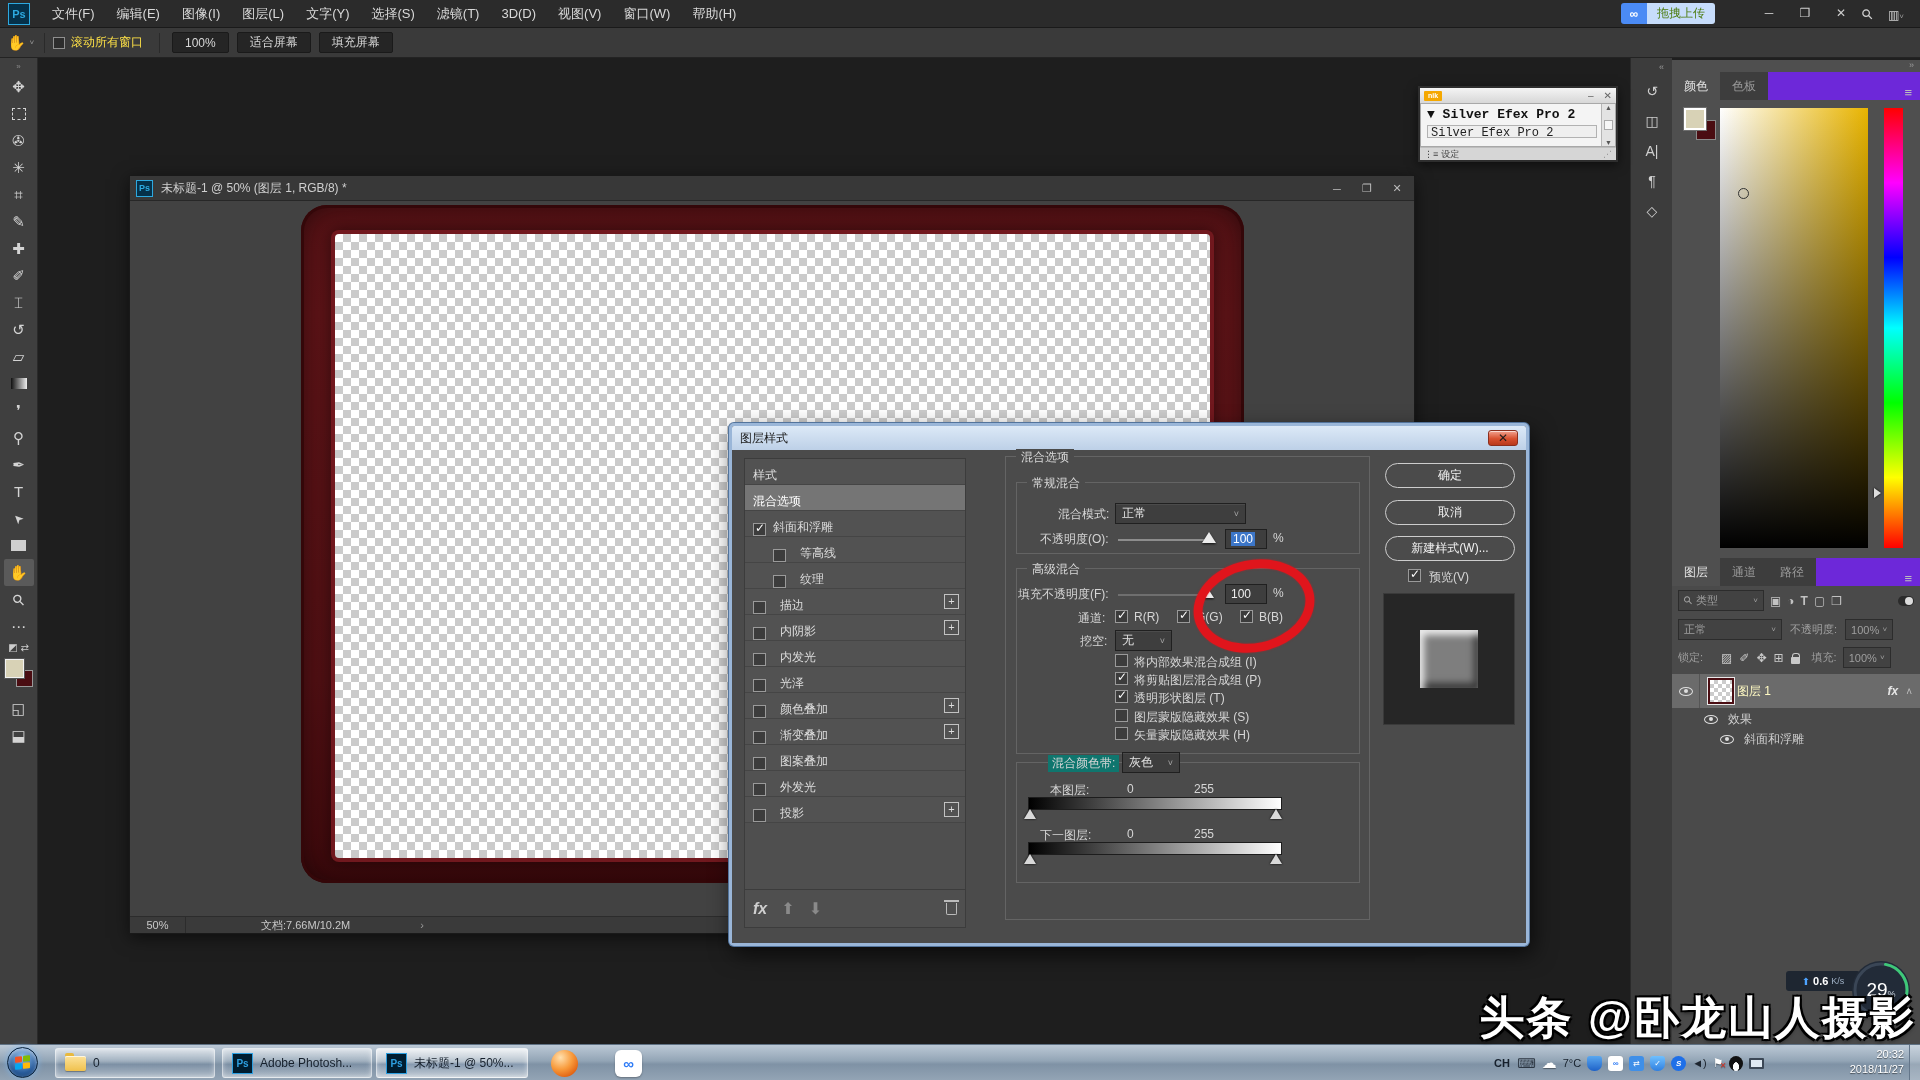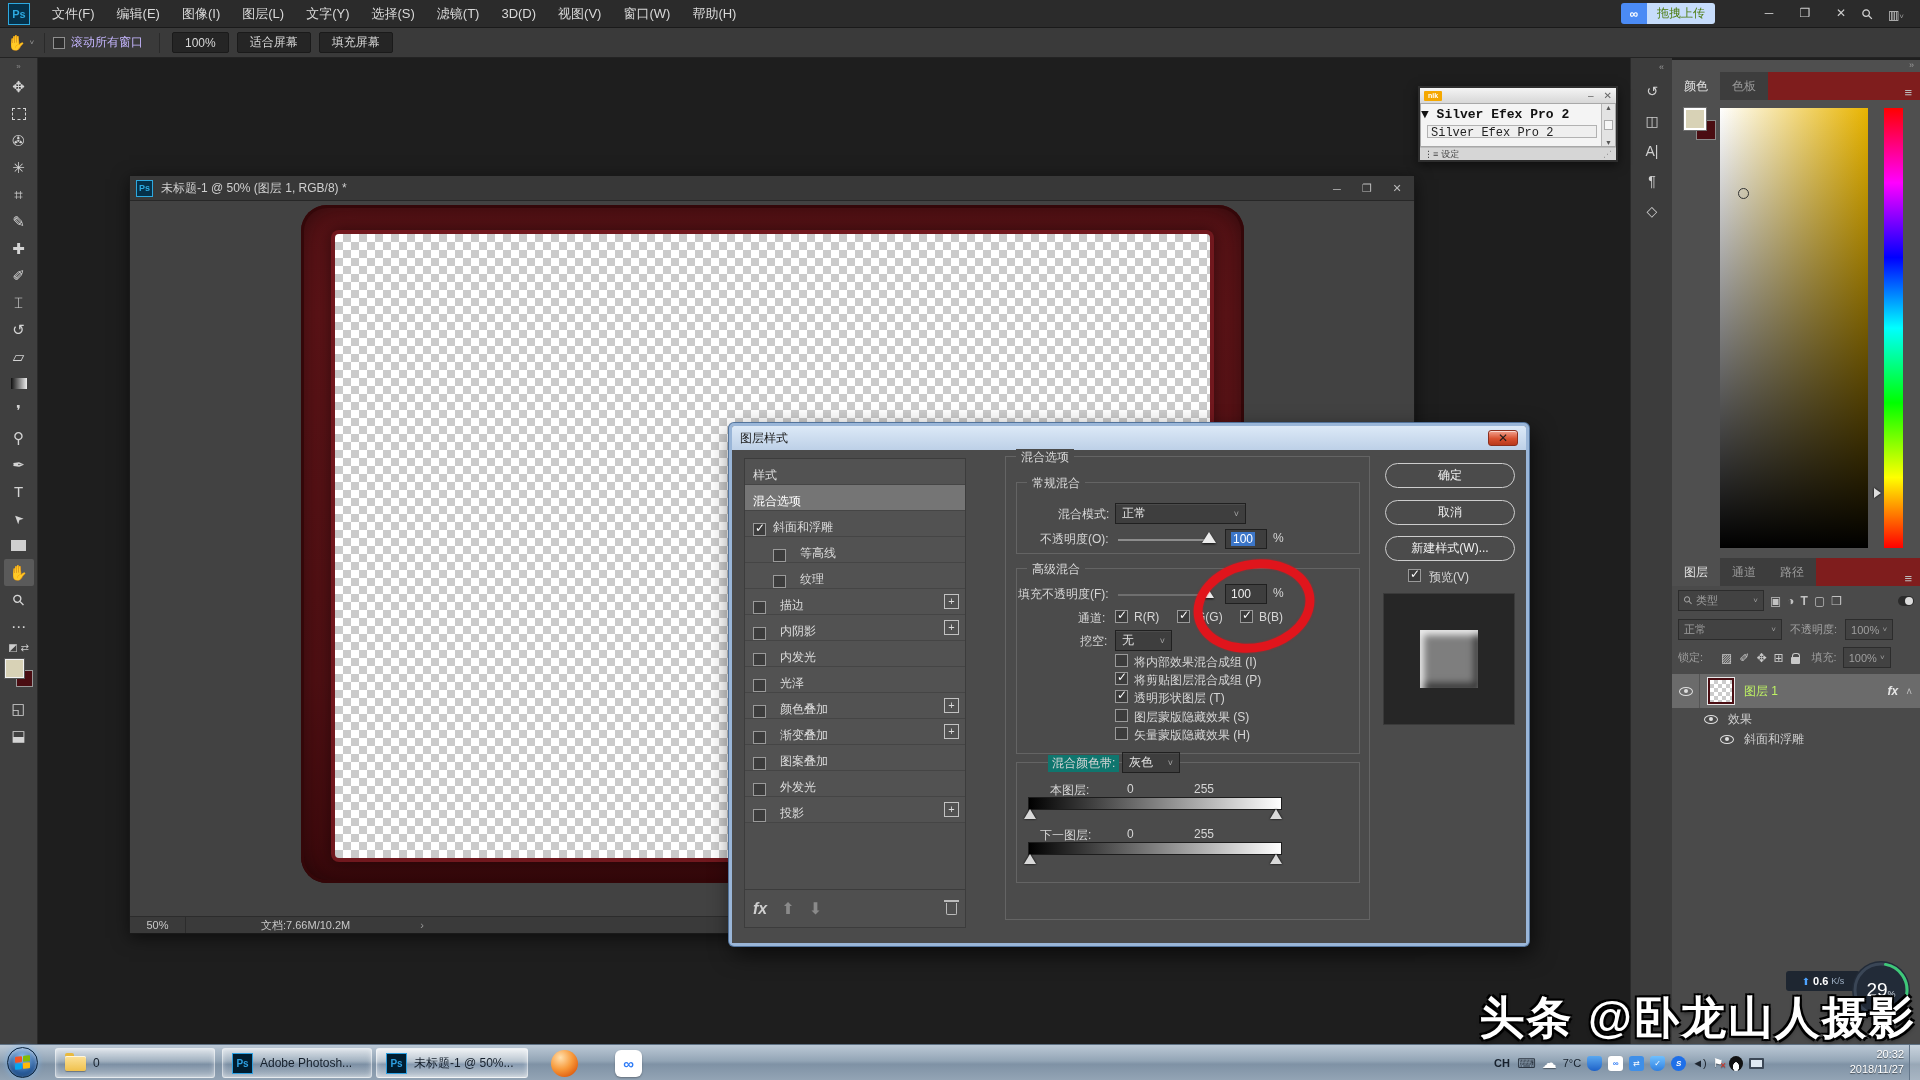--- a/index.html
+++ b/index.html
@@ -38,21 +38,21 @@
   .doc-title-text{color:#cfcfcf;font-size:12px}
   .doc-btn{position:absolute;top:3px;width:28px;height:19px;color:#bbb;font-size:11px;display:flex;align-items:center;justify-content:center}
   .doc-status{position:absolute;left:0;bottom:0;width:100%;height:17px;background:#3a3a3a;border-top:1px solid #2c2c2c;display:flex;align-items:center;color:#c8c8c8;font-size:11px}
   .checker{background-color:#fff;background-image:linear-gradient(45deg,#cbcbcb 25%,transparent 25%,transparent 75%,#cbcbcb 75%),linear-gradient(45deg,#cbcbcb 25%,transparent 25%,transparent 75%,#cbcbcb 75%);background-size:16px 16px;background-position:0 0,8px 8px}
   #frame{position:absolute;left:171px;top:29px;width:943px;height:678px;border-radius:26px;background:linear-gradient(180deg,#5d1317 0%,#641519 16%,#571115 70%,#420a0d 100%);box-shadow:inset 0 0 0 3px #340709,inset 0 0 34px rgba(0,0,0,.6);padding:29px 34px 25px 34px}
   #frame-inner{width:100%;height:100%;border-radius:4px;box-shadow:0 0 0 4px #71181e,0 0 16px 6px rgba(0,0,0,.45)}
   
   #dockstrip{left:1630px;top:58px;width:42px;height:986px;background:#3c3c3c;border-left:1px solid #2a2a2a;z-index:30}
   .dock-ic{width:42px;height:30px;display:flex;align-items:center;justify-content:center;color:#cfcfcf;font-size:14px}
   
-  .panel-tabbar{background:#7f1d1d;display:flex;align-items:flex-end;height:28px}
+  .panel-tabbar{background:#6d28d9;display:flex;align-items:flex-end;height:28px}
   .ptab{font-size:12px;color:#9a9a9a;padding:6px 12px;background:#3d3d3d;height:28px;display:flex;align-items:center}
   .ptab.active{background:#4f4f4f;color:#e4e4e4}
   .hamb{margin-left:auto;color:#bdbdbd;font-size:13px;padding-right:8px}
   #colorpanel{left:1672px;top:60px;width:248px;height:498px;background:#4f4f4f;z-index:30}
   #layerspanel{left:1672px;top:558px;width:248px;height:486px;background:#4a4a4a;z-index:30}
   .lp-dd{background:#424242;border:1px solid #2c2c2c;color:#9f9f9f;font-size:11px;height:21px;display:flex;align-items:center;justify-content:space-between;padding:0 5px}
   .lp-row{position:absolute;left:0;width:248px;display:flex;align-items:center;color:#cfcfcf;font-size:12px}
   .eye{display:inline-block;width:14px;height:9px;border:1px solid #dedede;border-radius:50%;position:relative}
   .eye::after{content:"";position:absolute;left:4px;top:1.5px;width:4px;height:4px;border-radius:50%;background:#dedede}
   .mlock{display:inline-block;width:9px;height:7px;background:#c9c9c9;border-radius:1px;position:relative;margin-top:5px}
@@ -88,21 +88,21 @@
   .bifh{position:absolute;width:0;height:0;border-left:6px solid transparent;border-right:6px solid transparent;border-bottom:10px solid #d8d8d8;filter:drop-shadow(0 0 1px #000)}
   .psbtn{position:absolute;width:130px;height:25px;border:1px solid #cdcdcd;border-radius:13px;color:#f0f0f0;font-size:12px;display:flex;align-items:center;justify-content:center;background:transparent}
   #thumbprev{position:absolute;left:651px;top:143px;width:132px;height:132px;background:#262626;border:1px solid #3a3a3a;display:flex;align-items:center;justify-content:center}
   #thumbprev .bevel{width:58px;height:58px;background:#7e7e7e;box-shadow:inset 4px 5px 7px rgba(255,255,255,.85),inset -4px -5px 7px rgba(0,0,0,.55);filter:blur(.4px)}
   #redcircle{position:absolute;left:1193px;top:560px;width:122px;height:92px;border:9px solid #e0151c;border-radius:50%;transform:rotate(-12deg);z-index:55;box-shadow:0 0 2px rgba(224,21,28,.6),inset 0 0 2px rgba(224,21,28,.6)}
   
   #nik{left:1418px;top:86px;width:200px;height:76px;background:#2e2e2e;padding:2px;z-index:45;box-shadow:0 3px 10px rgba(0,0,0,.55)}
   .nik-title{height:15px;background:linear-gradient(#f4f4f4,#d7d7d7);display:flex;align-items:center;padding:0 4px;gap:4px}
   .nik-badge{background:#f5a800;color:#fff;font-size:7px;font-weight:bold;padding:0 4px;height:10px;display:flex;align-items:center;border-radius:1px}
   .nik-body{background:#f4f4f4;border:1px solid #a8a8a8;height:44px;position:relative;overflow:hidden}
-  .nik-row1{font-family:"Liberation Mono","DejaVu Sans Mono",monospace;font-weight:bold;font-size:13px;color:#111;padding:3px 4px 0 0;white-space:nowrap}
+  .nik-row1{font-family:"Liberation Mono","DejaVu Sans Mono",monospace;font-weight:bold;font-size:13px;color:#111;padding:3px 4px 0 6px;white-space:nowrap}
   .nik-row2{font-family:"Liberation Mono","DejaVu Sans Mono",monospace;font-size:12px;color:#222;border:1px solid #b2b2b2;margin:3px 18px 0 6px;height:13px;overflow:hidden;padding-left:3px;background:#efefef}
   .nik-scroll{position:absolute;right:0;top:0;width:14px;height:100%;background:#e3e3e3;border-left:1px solid #b5b5b5;display:flex;flex-direction:column;align-items:center;justify-content:space-between;font-size:7px;color:#555}
   .nik-foot{height:13px;background:#d6d6d6;border-top:1px solid #bdbdbd;display:flex;align-items:center;font-size:9px;color:#444;padding:0 4px;gap:3px}
   
   #speedpill{left:1786px;top:971px;width:74px;height:20px;background:rgba(28,36,48,.94);border-radius:3px;display:flex;align-items:center;justify-content:center;gap:3px;z-index:94}
   #memcircle{left:1852px;top:961px;width:58px;height:58px;border-radius:50%;background:#222b38;z-index:94;display:flex;align-items:center;justify-content:center}
   #watermark{right:4px;bottom:32px;font-size:45px;font-weight:900;color:#fff;z-index:95;letter-spacing:2px;white-space:nowrap;text-shadow:-2px -2px 0 #000,2px -2px 0 #000,-2px 2px 0 #000,2px 2px 0 #000,0 3px 4px rgba(0,0,0,.5)}
   
   #taskbar{left:0;top:1044px;width:1920px;height:36px;background:linear-gradient(#bcc9d6,#93a5b6 45%,#7f92a5 55%,#93a4b5);border-top:1px solid #5f7183;z-index:90}
   .orb{position:absolute;left:7px;top:2px;width:31px;height:31px;border-radius:50%;background:radial-gradient(circle at 50% 32%,#8fc0ef,#2a5c9b 62%,#143a66);border:1px solid #0c2742;box-shadow:0 0 6px rgba(120,180,240,.8),inset 0 2px 4px rgba(255,255,255,.6);display:flex;align-items:center;justify-content:center}
@@ -145,21 +145,21 @@
   </div>
   <div class="winctl a" style="left:1753px;top:2px">─</div>
   <div class="winctl a" style="left:1789px;top:2px">❐</div>
   <div class="winctl a" style="left:1825px;top:2px">✕</div>
 </div>
 
 <div id="optionsbar">
   <span class="tool" style="margin-left:6px">✋<span style="font-size:8px;color:#999;margin-left:3px">˅</span></span>
   <span class="opt-sep"></span>
   <span class="cbx"></span>
-  <span style="color:#c4b5fd;font-size:12px;margin:0 8px 0 6px">滚动所有窗口</span>
+  <span style="color:#fde047;font-size:12px;margin:0 8px 0 6px">滚动所有窗口</span>
   <span class="opt-sep"></span>
   <span class="opt-btn">100%</span>
   <span class="opt-btn">适合屏幕</span>
   <span class="opt-btn">填充屏幕</span>
   <span class="a" style="left:1862px;top:6px;color:#cfcfcf;font-size:14px;transform:rotate(-45deg)">⚲</span>
   <span class="a" style="left:1888px;top:8px;color:#cfcfcf;font-size:12px">▥<span style="font-size:8px;color:#999">˅</span></span>
 </div>
 
 <div id="toolbar">
   <span style="color:#8a8a8a;font-size:8px;margin-bottom:2px">»</span>
@@ -328,21 +328,21 @@
     <span class="lp-dd" style="width:48px">
         <span>100%</span>
         <span style="font-size:8px">˅</span>
       </span>
   </div>
   <div class="lp-row" style="top:116px;height:34px;background:#6b6b6b">
     <span style="width:28px;display:flex;justify-content:center;border-right:1px solid #555;height:100%;align-items:center">
         <span class="eye"></span>
       </span>
     <span class="checker" style="width:26px;height:26px;background-size:8px 8px;background-position:0 0,4px 4px;border:2px solid #4a0d12;outline:1.5px solid #e8e8e8;margin-left:8px"></span>
-    <span style="margin-left:10px;color:#bef264">图层 1</span>
+    <span style="margin-left:3px;color:#fef9c3">图层 1</span>
     <span style="margin-left:auto;font-style:italic;font-weight:bold;color:#e6e6e6">fx</span>
     <span style="margin:0 8px;color:#c2c2c2;font-size:10px">˄</span>
   </div>
   <div class="lp-row" style="top:152px;height:18px">
     <span style="margin-left:32px" class="eye"></span>
     <span style="margin-left:10px">效果</span>
   </div>
   <div class="lp-row" style="top:172px;height:18px">
     <span style="margin-left:48px" class="eye"></span>
     <span style="margin-left:10px">斜面和浮雕</span>

